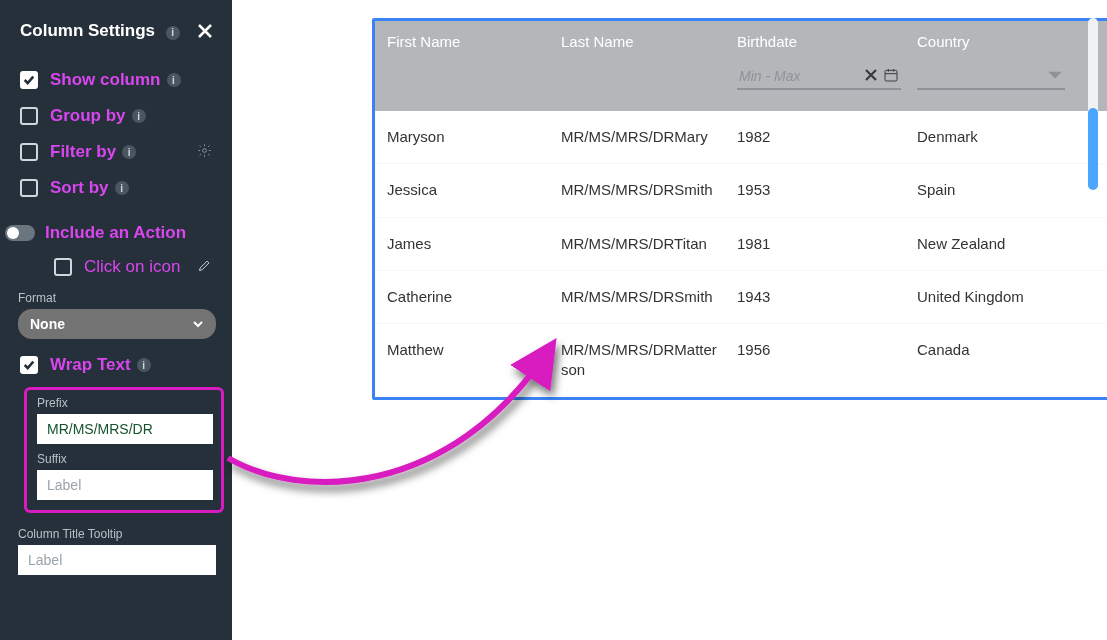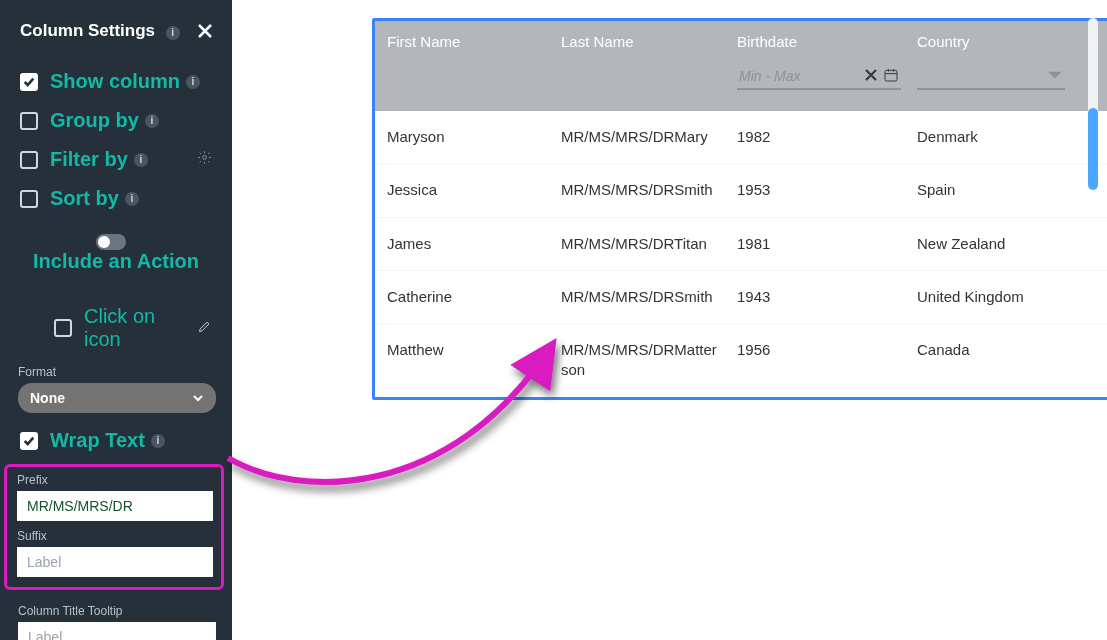--- a/index.html
+++ b/index.html
@@ -16,38 +16,38 @@
   .close-btn svg { width: 16px; height: 16px; stroke: #fff; stroke-width: 2.5; }
 
   .option-row { display: flex; align-items: center; padding: 8px 20px; position: relative; }
   .option-row .spacer { flex: 1; }
   .option-row .gear { color: #8a949c; }
   .option-row .gear svg { width: 15px; height: 15px; stroke: #8a949c; fill: none; stroke-width: 1.5; }
 
   .chk { width: 18px; height: 18px; border-radius: 3px; border: 2px solid #cfd7de; display: inline-flex; align-items: center; justify-content: center; margin-right: 12px; flex-shrink: 0; background: transparent; }
   .chk.checked { background: #fff; border-color: #fff; }
   .chk.checked svg { width: 12px; height: 12px; stroke: #25303a; stroke-width: 3; fill: none; }
-  .opt-label { font-size: 20px; font-weight: 600; color: #14b8a6; }
-
-  .toggle-row { display: flex; align-items: center; padding: 8px 5px; position: relative; flex-direction: column; }
+  .opt-label { font-size: 17px; font-weight: 600; color: #d946ef; }
+
+  .toggle-row { display: flex; align-items: center; padding: 8px 5px; position: relative; }
   .toggle { width: 30px; height: 16px; border-radius: 8px; background: #6a7580; position: relative; margin-right: 10px; flex-shrink:0; }
   .toggle .knob { width: 12px; height: 12px; border-radius: 50%; background: #fff; position: absolute; top: 2px; left: 2px; }
 
   .sub-row { padding: 6px 20px 8px 54px; display: flex; align-items: center; }
   .sub-row .pencil { margin-left: auto; }
   .sub-row .pencil svg { width: 15px; height: 15px; stroke: #cfd7de; fill: none; stroke-width: 1.5; }
 
   .field-block { padding: 6px 16px 6px 18px; }
   .field-label { font-size: 12px; color: #b7c0c8; margin-bottom: 4px; display:block; }
   .select { background: #737373; color: #fff; border-radius: 14px; padding: 7px 12px; font-size: 14px; font-weight: 600; display: flex; align-items: center; justify-content: space-between; }
   .select svg { width: 12px; height: 12px; stroke: #fff; stroke-width: 2; fill: none; }
   .text-input { width: 100%; background: #fff; border: none; border-radius: 0; padding: 7px 10px; font-size: 14px; color: #14532d; outline: none; }
   .text-input::placeholder { color: #9aa3aa; }
 
-  .highlight-box { border: 3px solid #d81bc0; border-radius: 6px; margin: 4px 8px 8px 4px; padding: 6px 8px 10px 10px; }
+  .highlight-box { border: 3px solid #d81bc0; border-radius: 6px; margin: 4px 8px 8px 24px; padding: 6px 8px 10px 10px; }
 
   .divider { height: 1px; background: rgba(255,255,255,0); margin: 4px 0; }
 
   
   .main { flex: 1; position: relative; background: #fff; }
   .table-wrap { position: absolute; left: 140px; top: 18px; width: 820px; border: 3px solid #3b82f6; border-radius: 2px; overflow: hidden; }
   .thead { background: #b3b7ba; color: #fff; }
   .thead-row1, .thead-row2 { display: flex; }
   .th, .td { padding: 12px 8px 12px 8px; }
   .th { font-size: 15px; font-weight: 500; }

